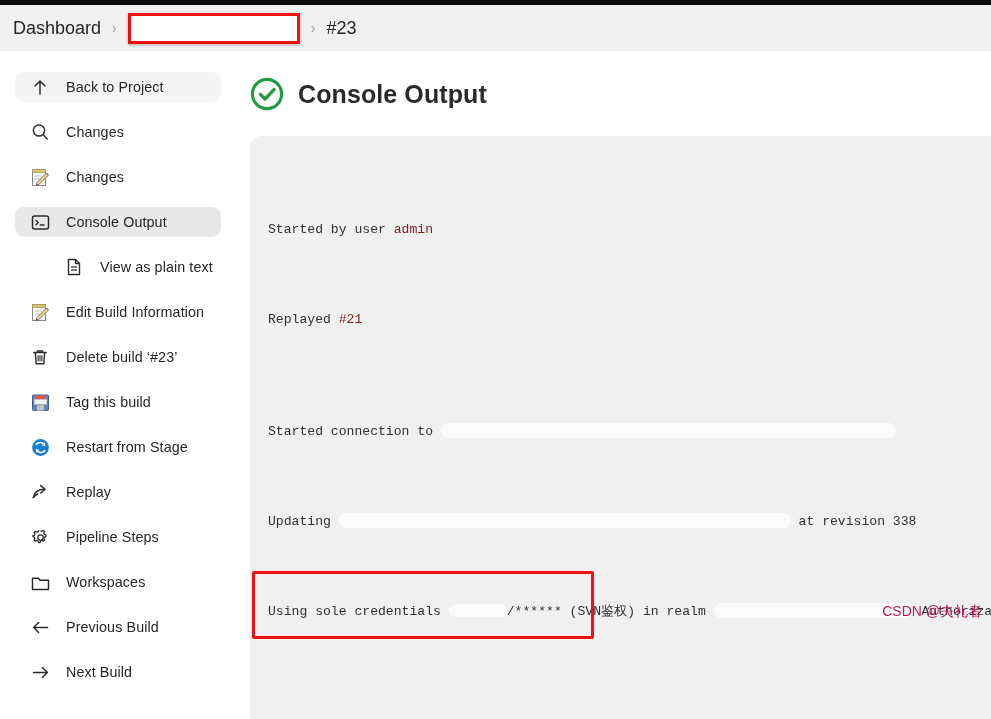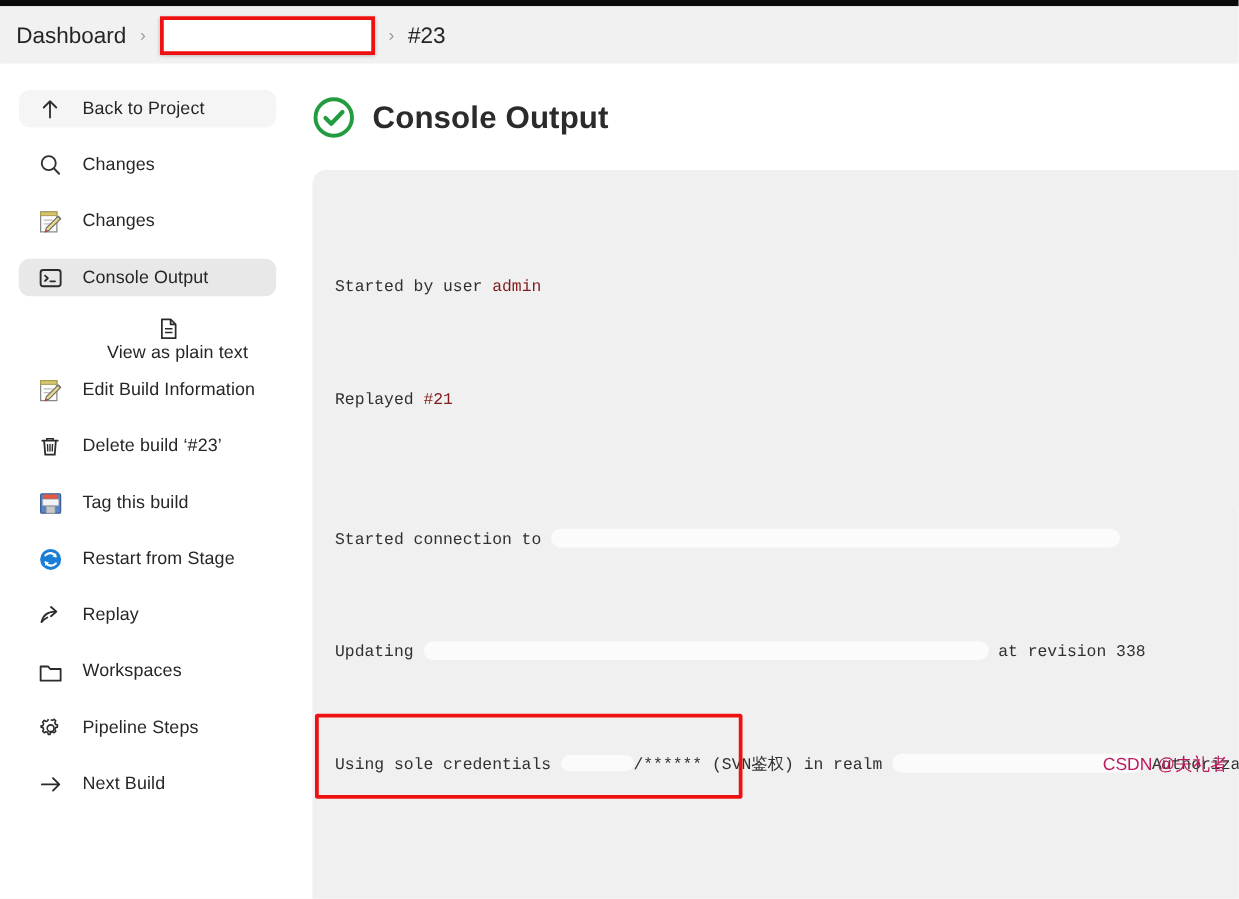--- a/index.html
+++ b/index.html
@@ -54,21 +54,21 @@
   .side-item {
     display:flex; align-items:center;
     height:30px; margin:0 11px 0 11px;
     padding-left:14px;
     border-radius:9px;
     cursor:pointer;
     margin-bottom:15px;
   }
   .side-item.active { background:#e8e8e8; }
   .side-item.hoverish { background:#f5f5f5; }
-  .side-item.sub { padding-left:48px; margin-bottom:15px;flex-direction:column; }
+  .side-item.sub { padding-left:48px; margin-bottom:15px; }
   .side-ico {
     width:22px; height:22px; flex:0 0 22px;
     margin-right:15px;
     display:flex; align-items:center; justify-content:center;
   }
   .side-ico svg { display:block; }
   .side-label {
     font-size:14.3px; color:#262626; white-space:nowrap;
     letter-spacing:0.1px;
   }
@@ -265,36 +265,44 @@
           <path d="M10.8 3.6l4.3 3.7-4.3 3.7" stroke="#2b2b2b" stroke-width="1.5" fill="none" stroke-linejoin="round" stroke-linecap="round"></path>
           <path d="M3.3 15.5c1.4-1.6 3-2.8 4.6-3.5" stroke="#2b2b2b" stroke-width="1.5" fill="none" stroke-linecap="round"></path>
         </svg>
       </span>
       <span class="side-label">Replay</span>
     </div>
 
     <div class="side-item">
       <span class="side-ico">
         <svg width="21" height="21" viewBox="0 0 21 21">
-          <path d="M2.5 6.2h6l1.6 2h8.4v9.3h-16z" stroke="#2b2b2b" stroke-width="1.45" fill="none" stroke-linejoin="round"></path>
-        </svg>
-      </span>
-      <span class="side-label">Workspaces</span>
-    </div>
-
-    <div class="side-item">
-      <span class="side-ico">
-        <svg width="21" height="21" viewBox="0 0 21 21">
           <path d="M10.5 3.2l1.5.5 1.3-.9 1.3 1.3-.8 1.3.6 1.5 1.5.3v1.9l-1.5.4-.6 1.4.8 1.4-1.3 1.3-1.3-.8-1.5.6-.4 1.5H8.6l-.4-1.5-1.4-.6-1.4.8-1.3-1.3.8-1.4-.5-1.4-1.5-.4V8.1l1.5-.3.5-1.5-.8-1.3 1.3-1.3 1.4.9 1.4-.5.4-1.5" stroke="#2b2b2b" stroke-width="1.25" fill="none" stroke-linejoin="round" transform="translate(0,0.6) scale(1.0)"></path>
           <circle cx="10.5" cy="10.6" r="2.7" stroke="#2b2b2b" stroke-width="1.25" fill="none"></circle>
         </svg>
       </span>
       <span class="side-label">Pipeline Steps</span>
     </div>
 
+    <div class="side-item">
+      <span class="side-ico">
+        <svg width="21" height="21" viewBox="0 0 21 21">
+          <path d="M2.5 6.2h6l1.6 2h8.4v9.3h-16z" stroke="#2b2b2b" stroke-width="1.45" fill="none" stroke-linejoin="round"></path>
+        </svg>
+      </span>
+      <span class="side-label">Workspaces</span>
+    </div>
+
+    <div class="side-item">
+      <span class="side-ico">
+        <svg width="21" height="21" viewBox="0 0 21 21">
+          <path d="M17.5 10.5H3.6M3.6 10.5l5-5M3.6 10.5l5 5" stroke="#2b2b2b" stroke-width="1.5" fill="none" stroke-linecap="round"></path>
+        </svg>
+      </span>
+      <span class="side-label">Previous Build</span>
+    </div>
 
     <div class="side-item">
       <span class="side-ico">
         <svg width="21" height="21" viewBox="0 0 21 21">
           <path d="M3.5 10.5h13.9M17.4 10.5l-5-5M17.4 10.5l-5 5" stroke="#2b2b2b" stroke-width="1.5" fill="none" stroke-linecap="round"></path>
         </svg>
       </span>
       <span class="side-label">Next Build</span>
     </div>
   </div>

